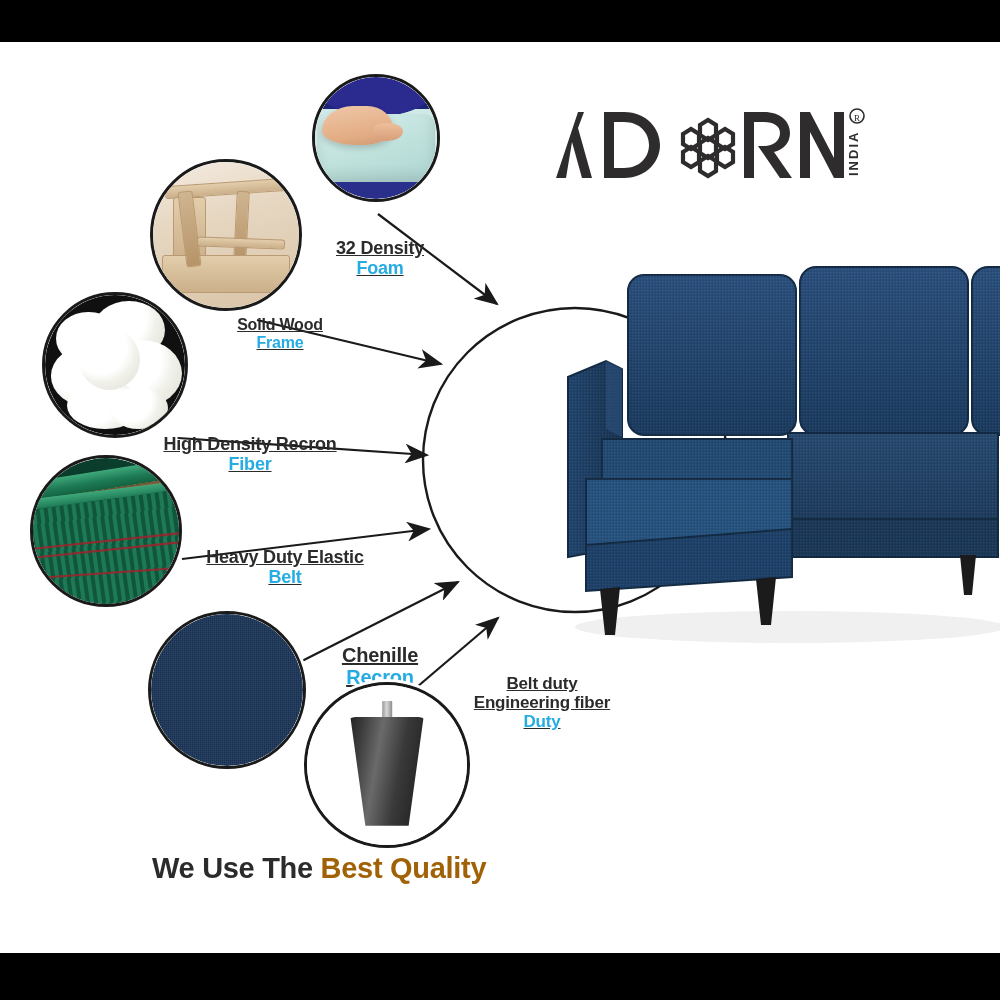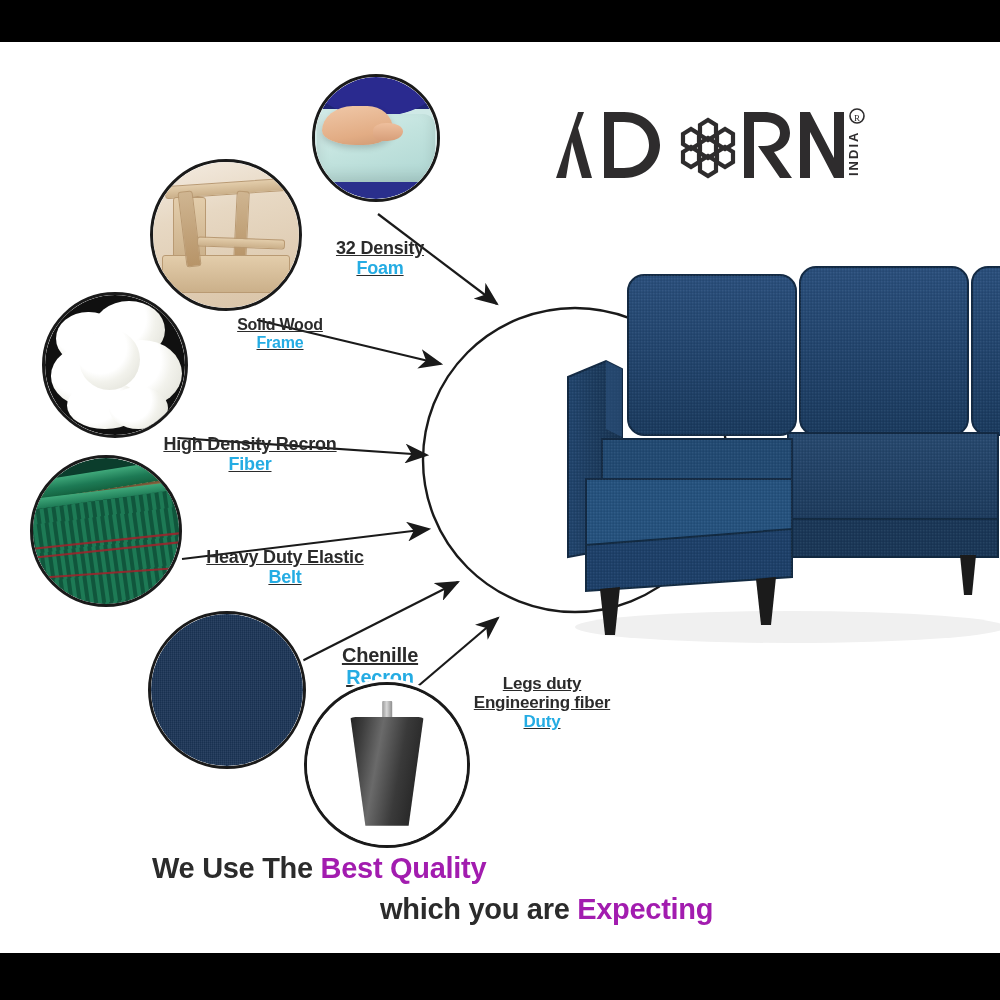--- a/index.html
+++ b/index.html
@@ -136,21 +136,21 @@
   #sofa svg{width:100%;height:100%;}
 
   
   #tagline{position:absolute;left:0;top:810px;width:1000px;}
   .tag-line{
     font-weight:bold;color:#2b2b2b;
     letter-spacing:-.3px;
   }
   #tag1{font-size:29px;padding-left:152px;}
   #tag2{font-size:29px;padding-left:380px;margin-top:8px;}
-  .tag-hi{color:#a21caf;}
+  .tag-hi{color:#a16207;}
 </style>
 </head>
 <body>
 
 <div id="stage">
 
   <div id="bar-top" class="bar"></div>
   <div id="bar-bottom" class="bar"></div>
 
   <div id="canvas">
@@ -336,28 +336,25 @@
       <span class="hi">Recron</span>
     </div>
 
     <div class="mat-circle" style="left:304px;top:640px;width:166px;height:166px;">
       <div class="mat-inner sw-leg">
         <div class="leg-bolt"></div>
         <div class="leg-body"></div>
       </div>
     </div>
     <div class="label c" style="left:442px;top:632px;width:200px;font-size:17px;">
-      <span>Legs duty</span>
+      <span>Belt duty</span>
       <span style="display:block">Engineering fiber</span>
       <span class="hi">Duty</span>
     </div>
 
     <div id="tagline">
       <div id="tag1" class="tag-line">
         <span>We Use The </span><span class="tag-hi">Best Quality</span>
       </div>
-      <div id="tag2" class="tag-line">
-        <span>which you are </span><span class="tag-hi">Expecting</span>
-      </div>
     </div>
 
   </div>
 </div>
 
 </body></html>

